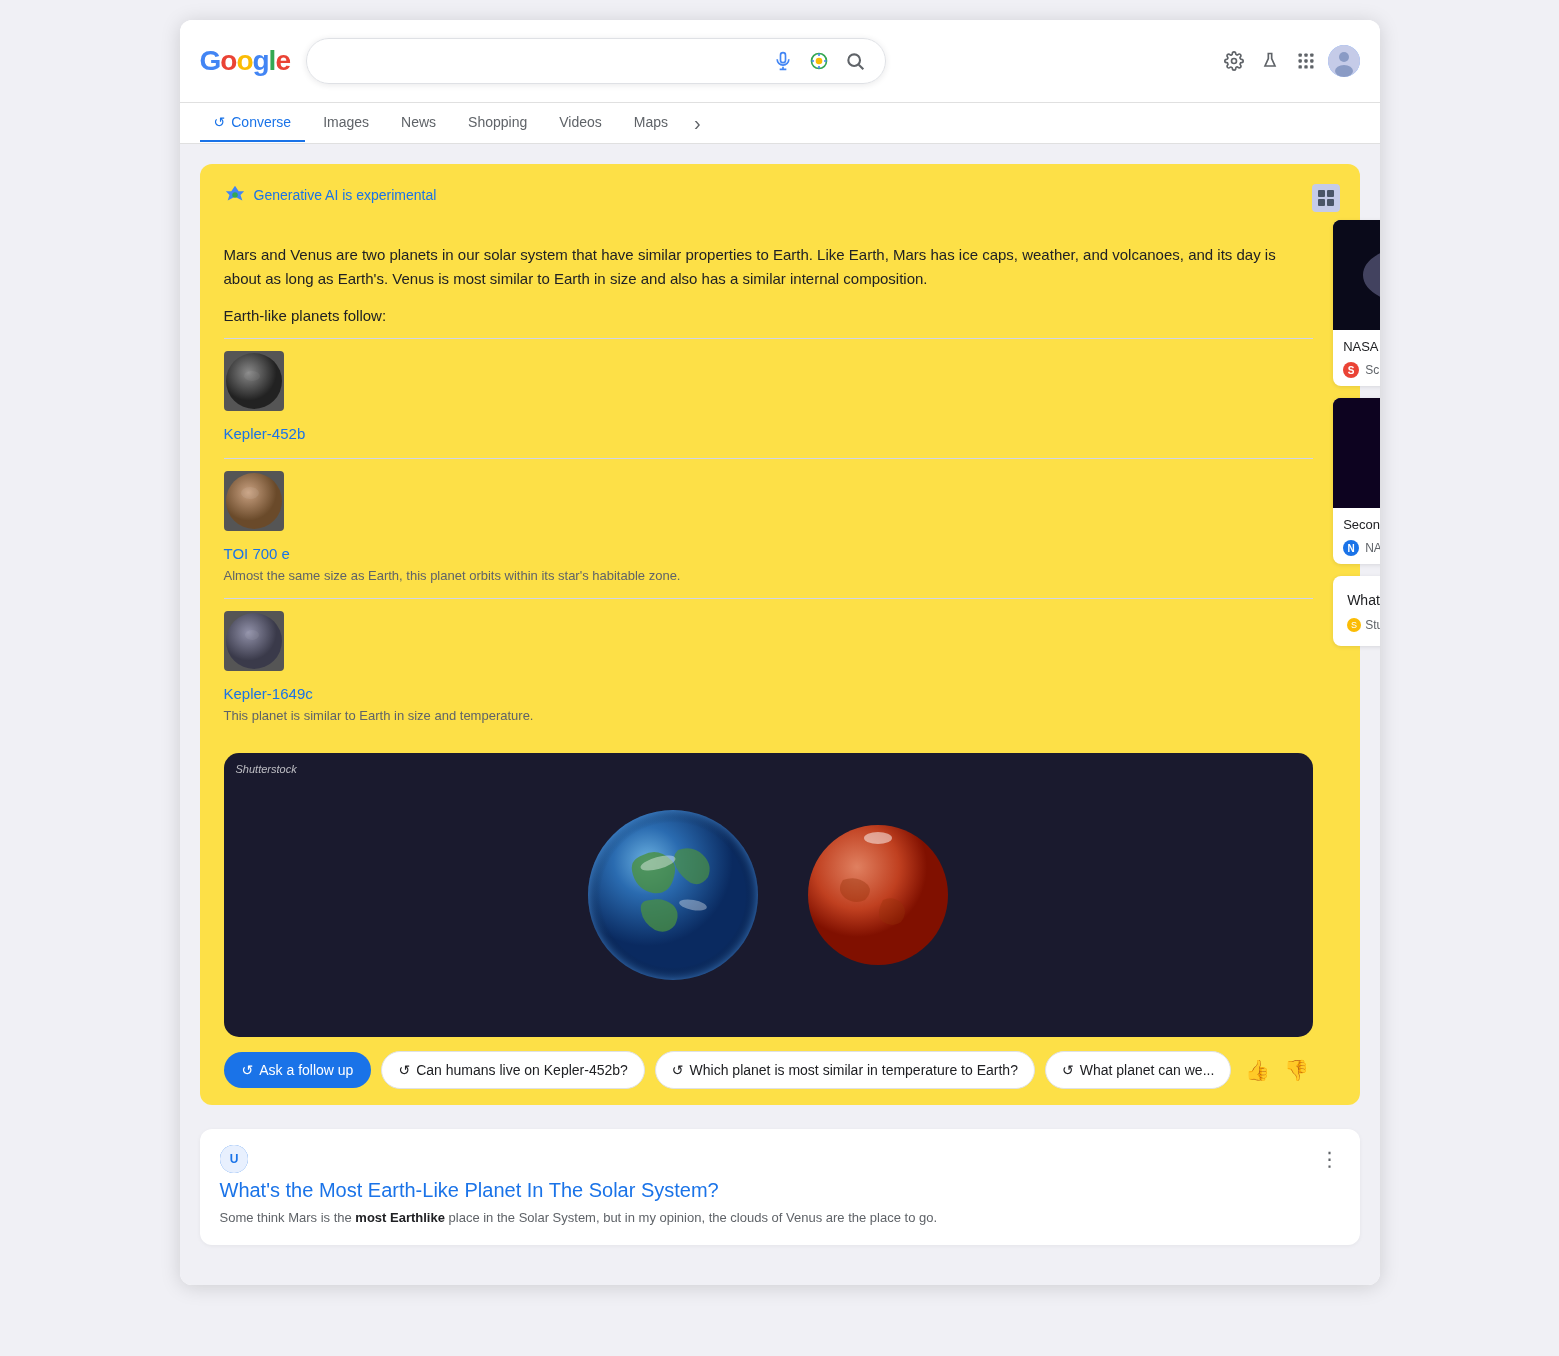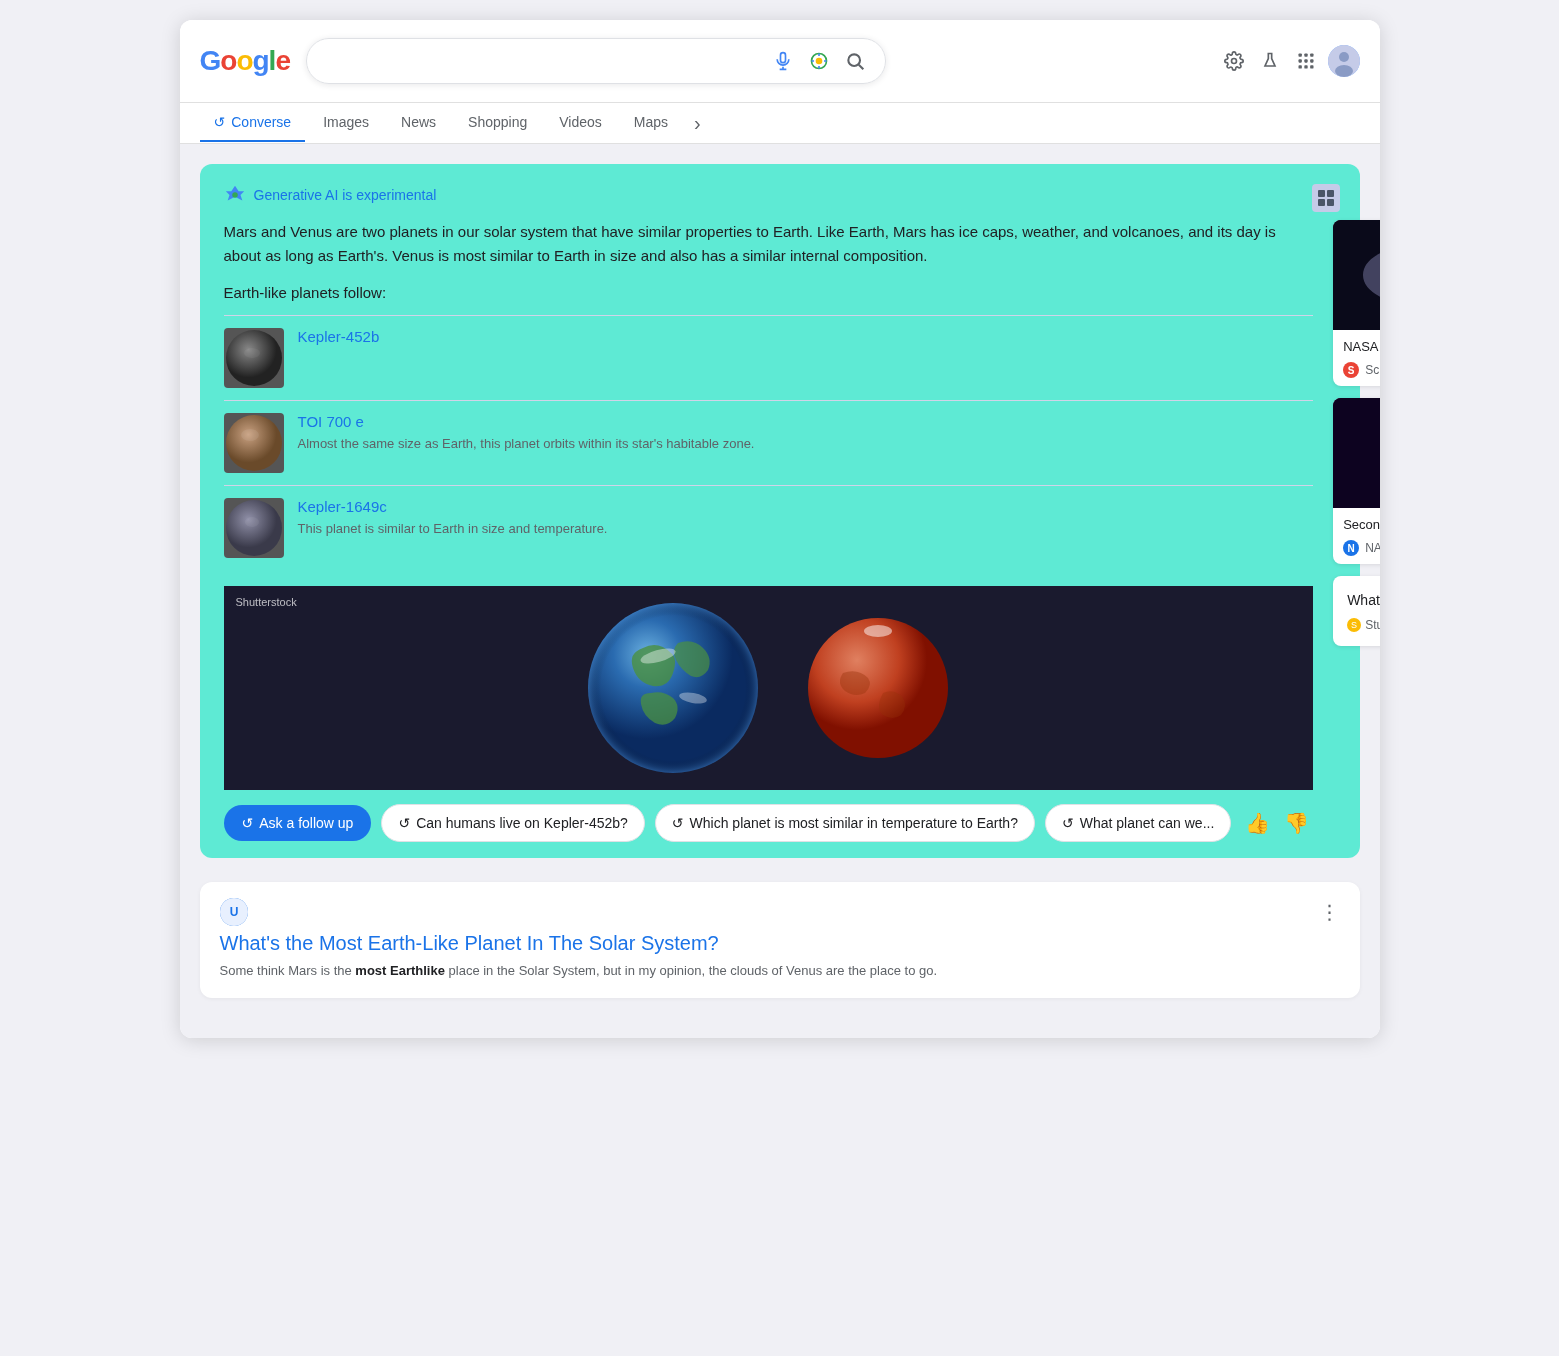--- a/index.html
+++ b/index.html
@@ -128,21 +128,21 @@
       font-size: 20px;
       line-height: 1;
     }
     
     .main-content {
       padding: 20px 20px 40px;
       background: #f0f0f5;
     }
     
     .ai-box {
-      background: #5eead4;
+      background: #fde047;
       border-radius: 12px;
       padding: 20px 24px 16px;
       margin-bottom: 24px;
       position: relative;
     }
     .ai-header {
       display: flex;
       align-items: center;
       gap: 8px;
       margin-bottom: 14px;
@@ -170,38 +170,40 @@
       justify-content: center;
       cursor: pointer;
     }
     .ai-body {
       display: flex;
       gap: 20px;
       align-items: flex-start;
     }
     .ai-text-section {
       flex: 1;
+      margin-top: 23px;
     }
     .ai-summary {
       font-size: 15px;
       color: #202124;
       line-height: 1.6;
       margin-bottom: 16px;
     }
     .ai-list-title {
       font-size: 15px;
       color: #202124;
       margin-bottom: 14px;
     }
     .planet-item {
       display: flex;
       align-items: flex-start;
       gap: 14px;
       padding: 12px 0;
       border-top: 1px solid #d0d4e8;
+      flex-direction: column;
     }
     .planet-thumb {
       width: 60px;
       height: 60px;
       border-radius: 4px;
       background: #555;
       flex-shrink: 0;
       display: flex;
       align-items: center;
       justify-content: center;
@@ -214,28 +216,29 @@
       font-weight: 500;
       margin-bottom: 4px;
     }
     .planet-info .planet-desc {
       font-size: 13px;
       color: #5f6368;
       line-height: 1.5;
     }
     .ai-image {
       margin-top: 16px;
-      border-radius: 0;
+      border-radius: 15px;
       background: #1a1a2e;
-      height: 204px;
+      height: 284px;
       overflow: hidden;
       position: relative;
       display: flex;
       align-items: center;
       justify-content: center;
+      font-style: italic;
     }
     .ai-image-watermark {
       position: absolute;
       top: 10px;
       left: 12px;
       font-size: 11px;
       color: rgba(255,255,255,0.7);
     }
     
     .planets-illustration {

